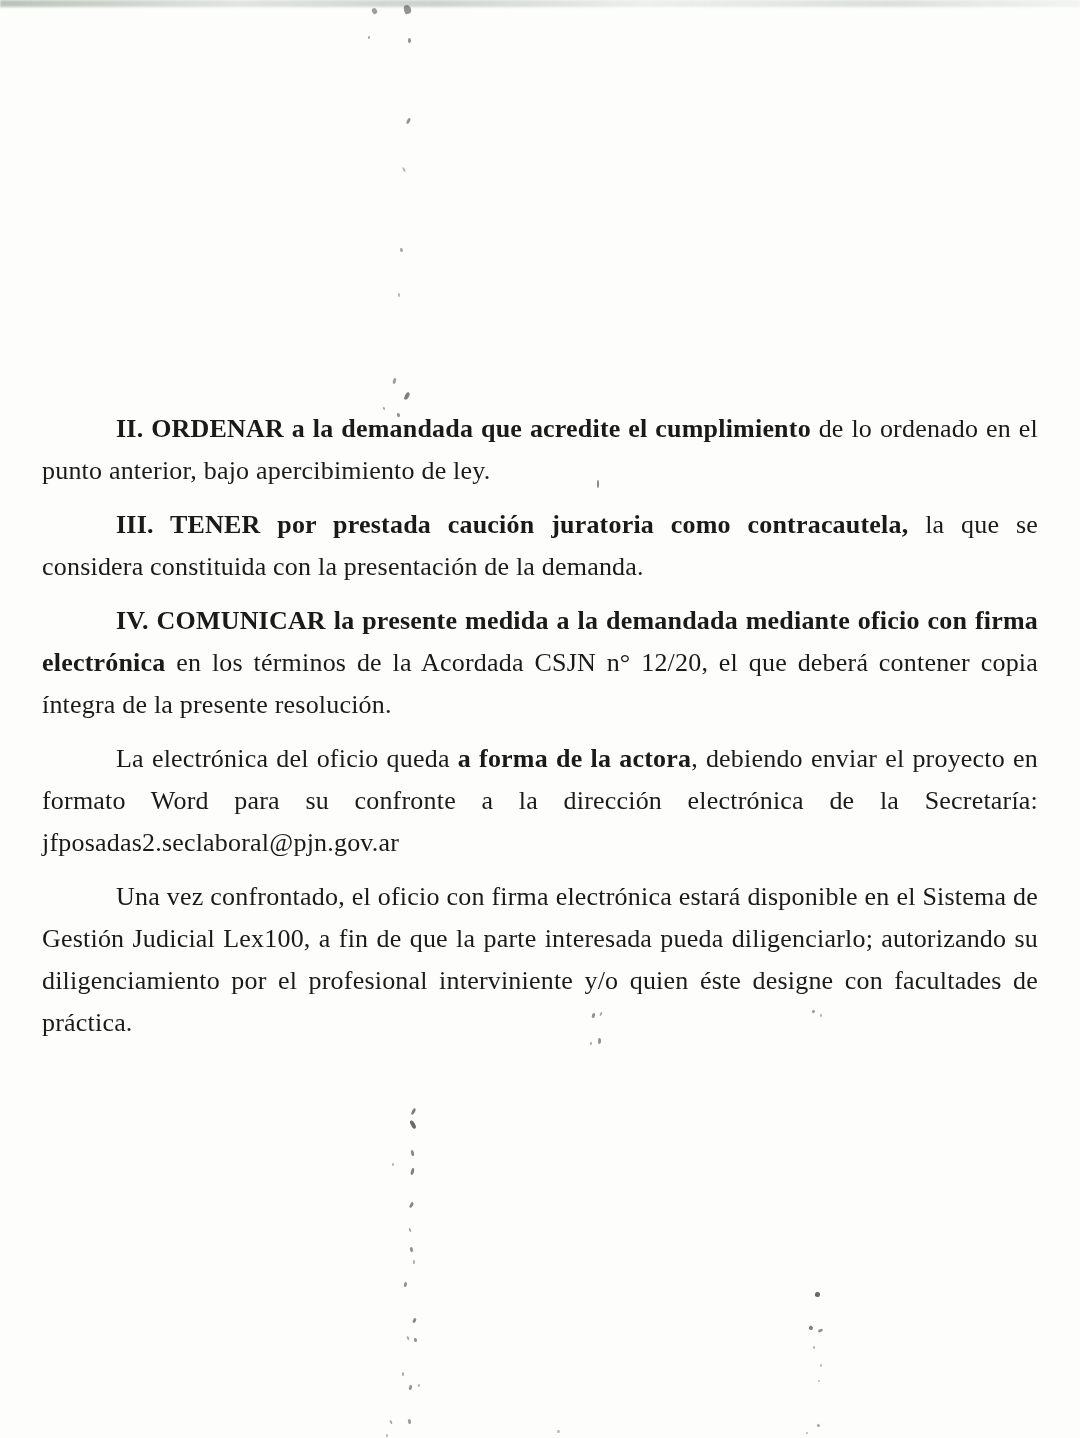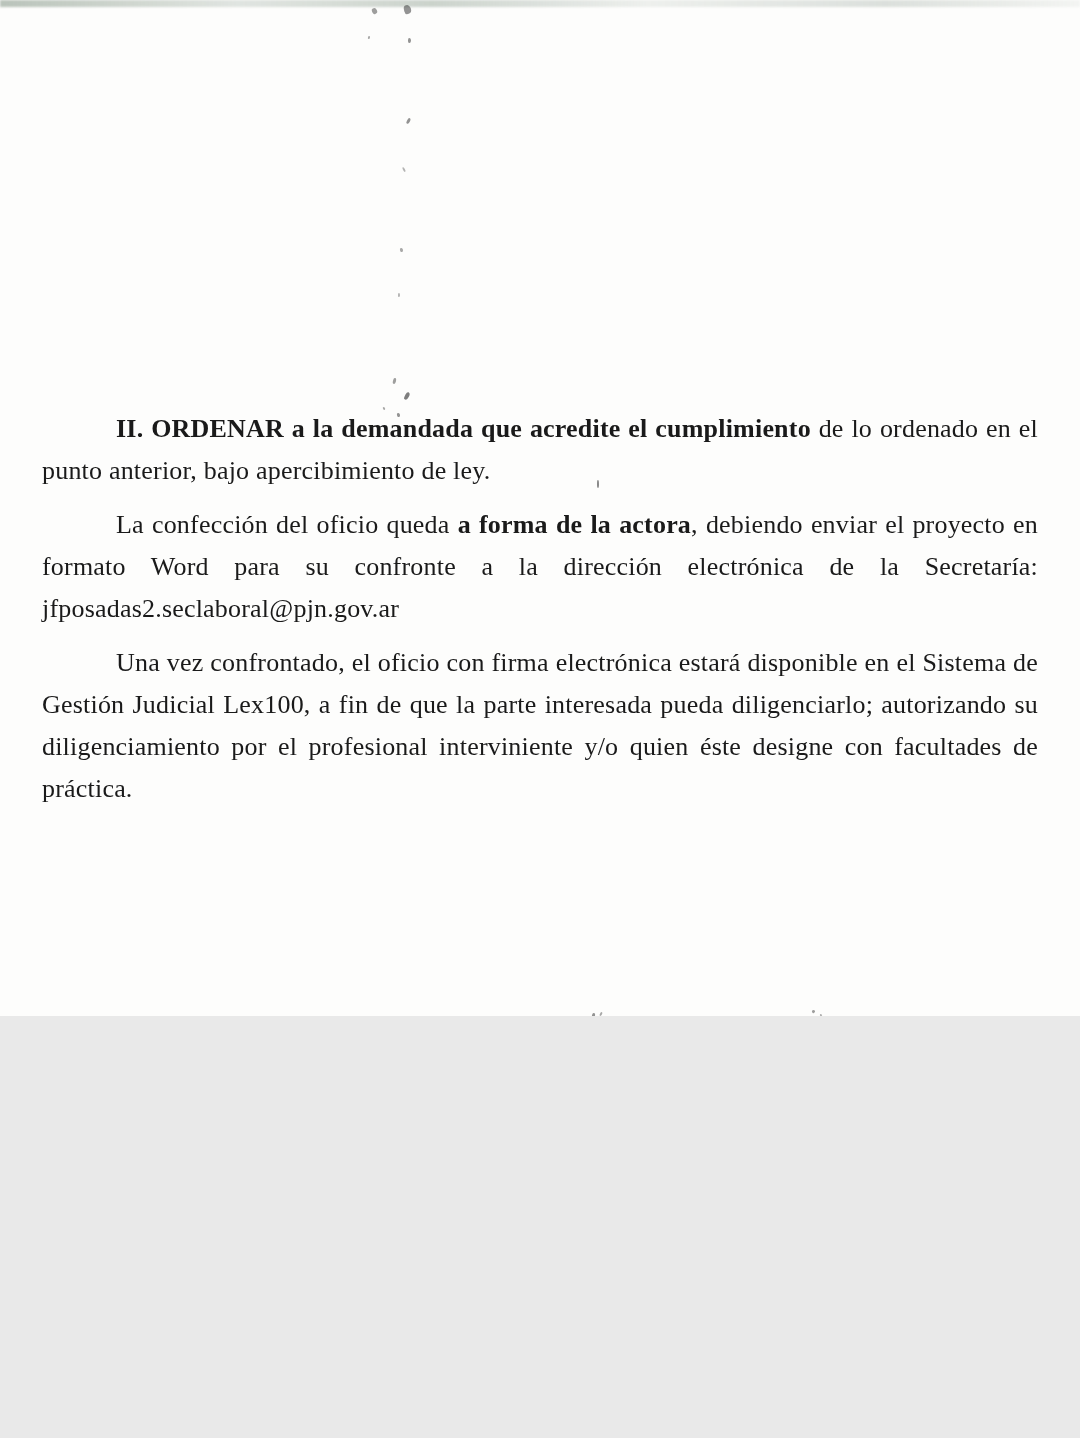--- a/index.html
+++ b/index.html
@@ -3,21 +3,21 @@
 <meta charset="utf-8">
 <style>
   html, body {
     margin: 0;
     padding: 0;
     background: #e9e9e9;
   }
   .page {
     position: relative;
     width: 1080px;
-    height: 1016px;
+    height: 1438px;
     margin: 0 auto;
     background: #fdfdfc;
     overflow: hidden;
     font-family: "Liberation Serif", "DejaVu Serif", serif;
     color: #1a1a1a;
   }
   .scan-edge {
     position: absolute;
     top: 0; left: 0;
     width: 100%; height: 7px;
@@ -54,21 +54,23 @@
     pointer-events: none;
   }
 </style>
 </head>
 <body>
 
 <div class="page">
   <div class="scan-edge"></div>
   <div class="doc-text">
       <p class="para"><span class="seg bold">II. ORDENAR a la demandada que acredite el cumplimiento</span><span class="seg"> de lo ordenado en el punto anterior, bajo apercibimiento de ley.</span></p>
-      <p class="para"><span class="seg">La confección del oficio queda </span><span class="seg bold">a forma de la actora</span><span class="seg">, debiendo enviar el proyecto en formato Word para su confronte a la dirección electrónica de la Secretaría: jfposadas2.seclaboral@pjn.gov.ar</span></p>
+      <p class="para"><span class="seg bold">III. TENER por prestada caución juratoria como contracautela,</span><span class="seg"> la que se considera constituida con la presentación de la demanda.</span></p>
+      <p class="para"><span class="seg bold">IV. COMUNICAR la presente medida a la demandada mediante oficio con firma electrónica</span><span class="seg"> en los términos de la Acordada CSJN n° 12/20, el que deberá contener copia íntegra de la presente resolución.</span></p>
+      <p class="para"><span class="seg">La electrónica del oficio queda </span><span class="seg bold">a forma de la actora</span><span class="seg">, debiendo enviar el proyecto en formato Word para su confronte a la dirección electrónica de la Secretaría: jfposadas2.seclaboral@pjn.gov.ar</span></p>
       <p class="para"><span class="seg">Una vez confrontado, el oficio con firma electrónica estará disponible en el Sistema de Gestión Judicial Lex100, a fin de que la parte interesada pueda diligenciarlo; autorizando su diligenciamiento por el profesional interviniente y/o quien éste designe con facultades de práctica.</span></p>
     </div>
   <div id="artifacts">
       <div class="speckle" style="left: 372px; top: 8px; width: 5px; height: 6px; opacity: 0.45; background: rgb(42, 42, 42); transform: rotate(-28deg);"></div>
       <div class="speckle" style="left: 404px; top: 5px; width: 7px; height: 9px; opacity: 0.5; background: rgb(42, 42, 42); transform: rotate(-14deg);"></div>
       <div class="speckle" style="left: 408px; top: 38px; width: 3px; height: 5px; opacity: 0.5; background: rgb(42, 42, 42); transform: rotate(0deg);"></div>
       <div class="speckle" style="left: 368px; top: 36px; width: 2px; height: 3px; opacity: 0.4; background: rgb(42, 42, 42); transform: rotate(14deg);"></div>
       <div class="speckle" style="left: 407px; top: 118px; width: 3px; height: 6px; opacity: 0.5; background: rgb(42, 42, 42); transform: rotate(28deg);"></div>
       <div class="speckle" style="left: 403px; top: 167px; width: 2px; height: 5px; opacity: 0.35; background: rgb(42, 42, 42); transform: rotate(-28deg);"></div>
       <div class="speckle" style="left: 400px; top: 248px; width: 3px; height: 4px; opacity: 0.4; background: rgb(42, 42, 42); transform: rotate(-14deg);"></div>

